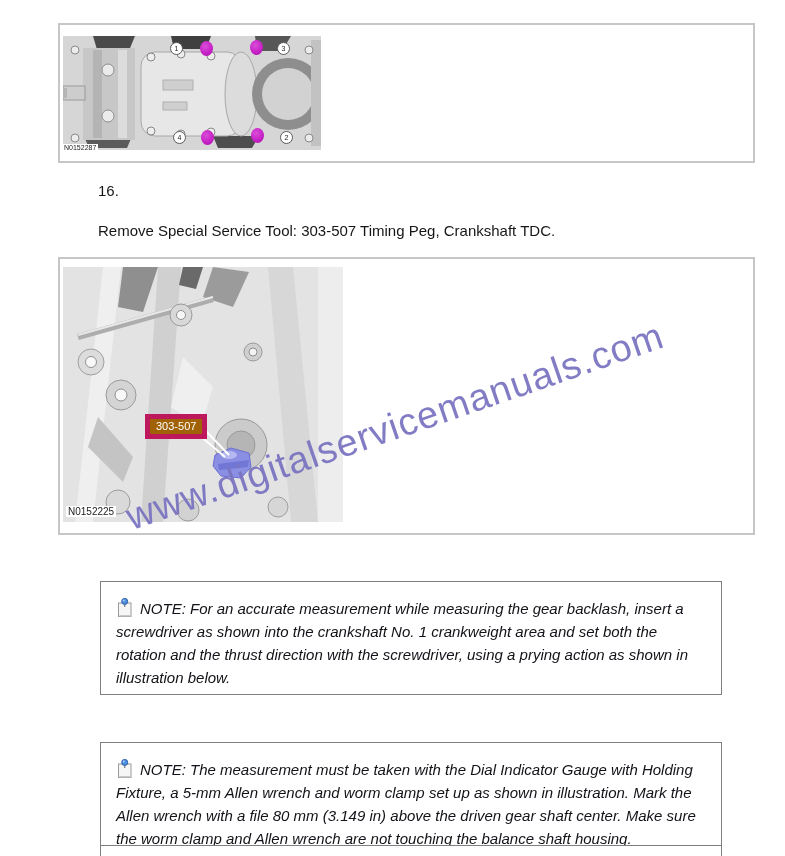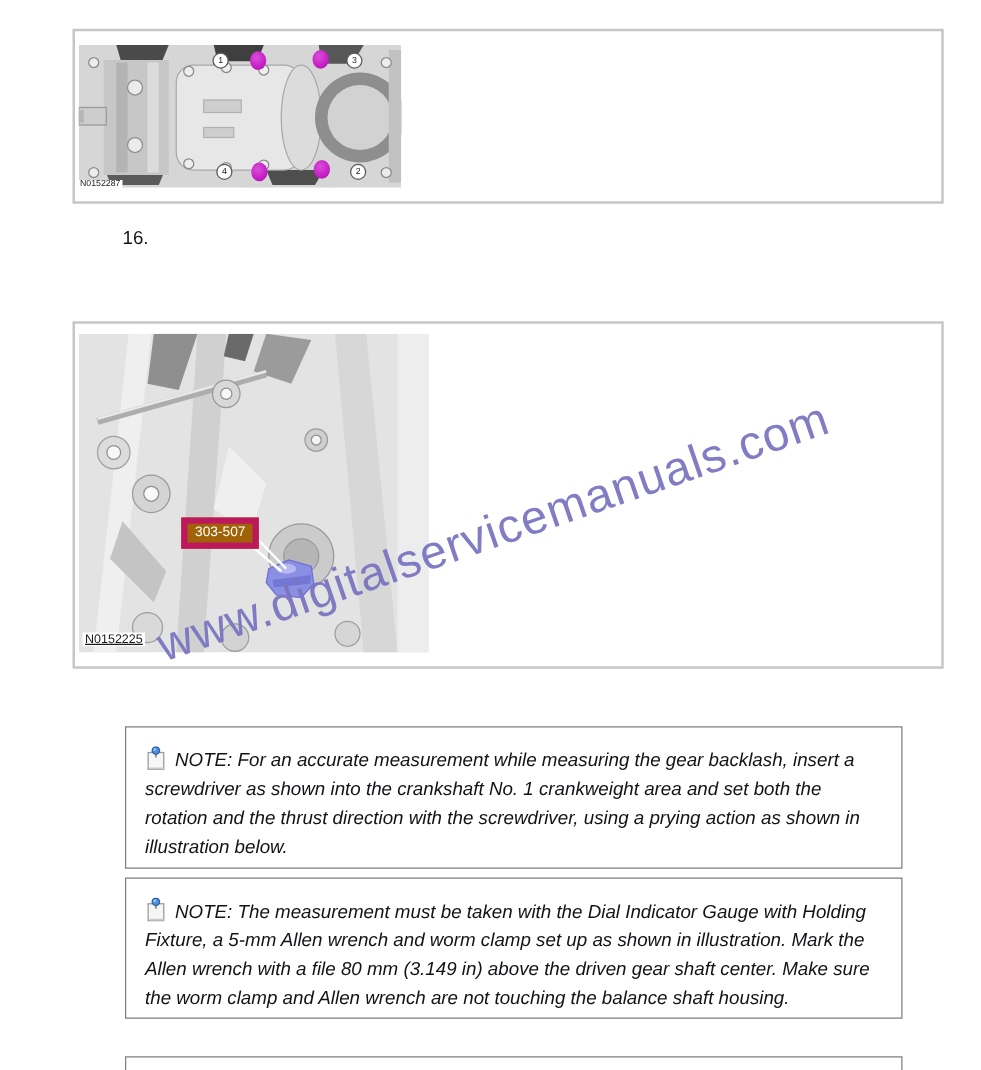--- a/index.html
+++ b/index.html
@@ -21,39 +21,39 @@
   .dot { position:absolute; width:13px; height:15px; border-radius:50%;
          background:radial-gradient(circle at 40% 35%, #d94fd9 0%, #c722c7 55%, #a90fa9 100%); }
   
   .callout { position:absolute; width:11px; height:11px; border-radius:50%;
              background:#fff; border:1px solid #5a5a5a; color:#222;
              font-size:7px; line-height:11px; text-align:center; }
 
   
   .ref-label { position:absolute; background:#fff; color:#1b1b1b; padding:0 2px; }
   .ref-label.top  { left:2px;  top:119px; font-size:7px; }
-  .ref-label.main { left:6px;  top:247px; font-size:10px;text-decoration:underline; }
+  .ref-label.main { left:6px;  top:247px; font-size:10px; }
 
   
   .tool-label { position:absolute; left:85px; top:155px; background:#a16207;
                 color:#ffffff; font-size:11px; padding:1px 6px 2px 6px;
                 border:5px solid #be185d; }
 
   
   .watermark { position:absolute; left:35px; top:146px; width:600px; text-align:center;
                font-size:38px; letter-spacing:1px; color:#7b75c1; opacity:.95;
                transform:rotate(-19deg); white-space:nowrap; pointer-events:none; }
 
   
   .note-box { position:absolute; left:100px; width:622px; border:1px solid #7f7f7f;
               box-sizing:border-box; background:#fff;
               padding:15px 14px 12px 15px; font-size:15px; font-style:italic;
               color:#121218; line-height:23px;margin-top:32px; }
   .note-1 { top:549px; height:114px; }
-  .note-2 { top:670px; height:113px; }
+  .note-2 { top:710px; height:113px; }
   .note-3 { top:813px; height:110px; }
   .note-icon { display:inline-block; width:17px; height:20px; margin-right:7px;
                vertical-align:-4px; }
 </style>
 </head>
 <body>
 
 <div class="page">
 
   <div class="figure-box figure-top">
@@ -98,20 +98,21 @@
 
     <div class="callout" style="left:110px; top:17px;">1</div>
     <div class="callout" style="left:217px; top:17px;">3</div>
     <div class="callout" style="left:113px; top:106px;">4</div>
     <div class="callout" style="left:220px; top:106px;">2</div>
 
     <div class="ref-label top">N0152287</div>
   </div>
 
   <div class="step-number">16.</div>
+  <div class="step-text">Remove Special Service Tool: 303-507 Timing Peg, Crankshaft TDC.</div>
 
   <div class="figure-box figure-main">
     <svg width="280" height="255" viewBox="0 0 280 255" style="position:absolute;left:3px;top:8px">
       <rect x="0" y="0" width="280" height="255" fill="#e3e3e3"></rect>
       <path d="M95,0 L118,0 L100,255 L78,255 Z" fill="#d0d0d0"></path>
       <path d="M40,0 L58,0 L30,255 L12,255 Z" fill="#efefef"></path>
       <path d="M205,0 L230,0 L255,255 L228,255 Z" fill="#d7d7d7"></path>
       <rect x="255" y="0" width="25" height="255" fill="#ededed"></rect>
       <path d="M60,0 L95,0 L80,45 L55,40 Z" fill="#8f8f8f"></path>
       <path d="M150,0 L186,5 L170,40 L140,30 Z" fill="#9b9b9b"></path>

